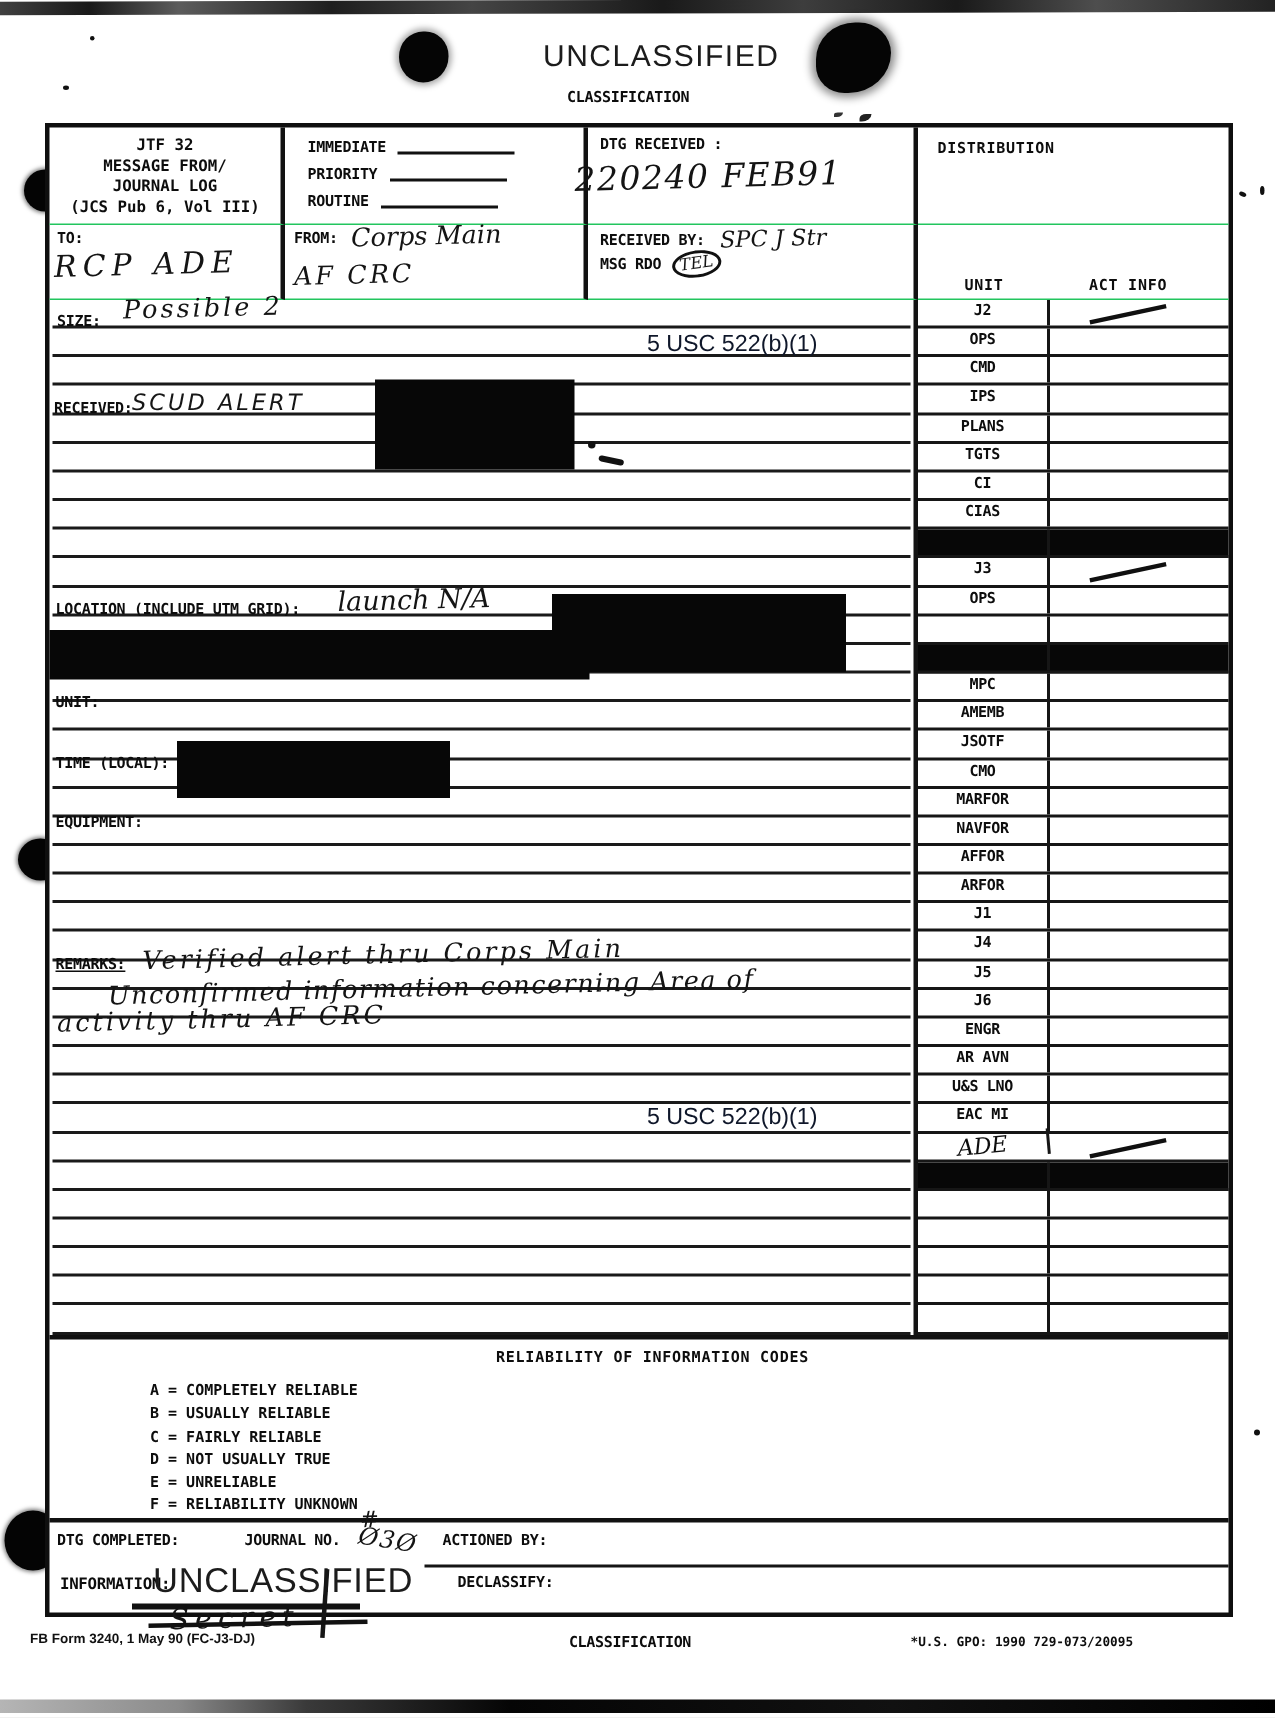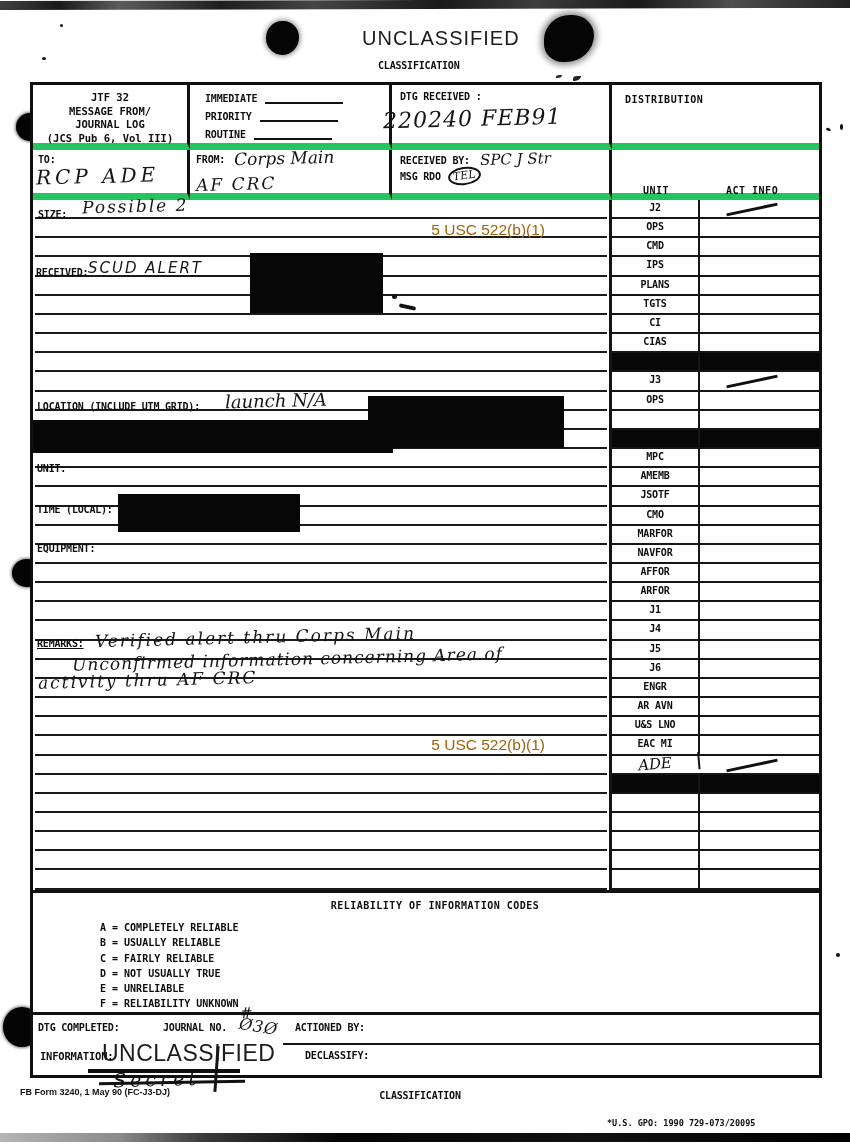--- a/index.html
+++ b/index.html
@@ -1,58 +1,58 @@
 <!DOCTYPE html>
 <html><head>
 <meta charset="utf-8">
 <style>
   html,body{margin:0;padding:0;background:#e8e8e8;}
   .page{position:relative;width:850px;height:1145px;background:#ffffff;overflow:hidden;
         font-family:"DejaVu Sans Mono",monospace;color:#0d0d0d;}
   .abs{position:absolute;}
   .lbl{font:bold 10px/12px "DejaVu Sans Mono",monospace;color:#0d0d0d;letter-spacing:-0.2px;white-space:nowrap;}
-  .lbl-sm{font:bold 9px/11px "DejaVu Sans Mono",monospace;white-space:nowrap;margin-top:28px;}
+  .lbl-sm{font:bold 9px/11px "DejaVu Sans Mono",monospace;white-space:nowrap;}
   .hw{font-family:"DejaVu Serif",serif;font-style:italic;color:#141414;white-space:nowrap;transform:rotate(-1.5deg);}
   .hwp{font-family:"DejaVu Sans",sans-serif;font-style:italic;color:#161616;white-space:nowrap;letter-spacing:2px;}
   .redact{background:#070707;}
   .stamp{font-family:"Liberation Sans",sans-serif;color:#1c1c1c;white-space:nowrap;}
   
   .torn-top{left:0;top:0;width:850px;height:9px;
      background:linear-gradient(90deg,#2b2b2b 0%,#000 7%,#4a4a4a 14%,#050505 26%,#303030 37%,#000 52%,#282828 63%,#000 75%,#3a3a3a 86%,#0a0a0a 100%);
      opacity:.9;transform:skewY(-.15deg);}
   .bottom-band{left:0;top:1133px;width:850px;height:9px;
      background:linear-gradient(90deg,#b5b5b5 0%,#8a8a8a 14%,#3a3a3a 24%,#050505 40%,#111 70%,#000 100%);}
   .punch{background:#040404;border-radius:50%;box-shadow:0 0 3px 1px rgba(0,0,0,.55);}
   .blob{background:#050505;}
   .slash{width:52px;height:0;border-top:3px solid #101010;transform:rotate(-12deg);margin:8px 0 0 26px;}
   
   .form{position:absolute;left:30px;top:82px;width:792px;height:996px;border:3px solid #0f0f0f;box-sizing:border-box;background:#fff;}
   .header{position:absolute;left:0;top:0;width:786px;height:115px;display:grid;
           grid-template-columns:157px 202px 220px 1fr;grid-template-rows:65px 50px;}
-  .hcell{position:relative;border-right:3px solid #111;border-bottom:7px solid #22c55e;box-sizing:border-box;}
+  .hcell{position:relative;border-right:3px solid #111;border-bottom:1px solid #22c55e;box-sizing:border-box;}
   .hcell.last{border-right:none;}
   .prec-item{position:absolute;left:15px;}
   .prec-line{display:inline-block;width:78px;border-bottom:2px solid #111;margin-left:8px;vertical-align:-2px;}
   .title-cell{text-align:center;padding-top:6px;font:bold 10.5px/13.5px "DejaVu Sans Mono",monospace;}
   .body{position:absolute;left:0;top:115px;width:786px;height:690px;display:flex;}
   .body-left{position:relative;width:579px;border-right:3px solid #131313;box-sizing:border-box;}
   .ruled{position:absolute;left:2px;top:0;right:2px;}
   .ruled div{height:19.1667px;border-bottom:2px solid #1a1a1a;box-sizing:border-box;}
   .body-right{position:relative;flex:1;display:flex;flex-direction:column;}
   .dist-row{height:19.1667px;display:flex;border-bottom:2px solid #161616;box-sizing:border-box;}
   .dist-unit{width:88px;border-right:2px solid #161616;box-sizing:border-box;text-align:center;
              font:bold 10px/16px "DejaVu Sans Mono",monospace;letter-spacing:-0.2px;}
   .dist-unit.hwu{font-family:"DejaVu Serif",serif;font-style:italic;font-weight:normal;font-size:15px;transform:rotate(-5deg);overflow:visible;z-index:2;}
   .dist-act{flex:1;}
   .dist-row.redacted{background:#070707;}
   .reliability{position:absolute;left:0;top:805px;width:786px;height:122px;border-top:3px solid #111;box-sizing:border-box;}
   .rel-item{font:bold 10px/15.3px "DejaVu Sans Mono",monospace;white-space:nowrap;}
   .dtg-row{position:absolute;left:0;top:927px;width:786px;height:30px;border-top:3px solid #111;box-sizing:border-box;}
   .cls-row{position:absolute;left:0;top:957px;width:786px;height:33px;}
-  .foia{font-family:"Liberation Sans",sans-serif;font-size:15.5px;color:#a16207;text-align:right;white-space:nowrap;}
+  .foia{font-family:"Liberation Sans",sans-serif;font-size:15.5px;color:#0f172a;text-align:right;white-space:nowrap;}
   .speck{background:#111;border-radius:50%;}
 </style>
 </head>
 <body>
 
 <div class="page">
 
   <div class="abs torn-top"></div>
   <div class="abs bottom-band"></div>
   <div class="abs blob" style="left:266px;top:21px;width:33px;height:34px;border-radius:50% 48% 52% 50%;box-shadow:0 0 4px 2px rgba(0,0,0,.35);"></div>

